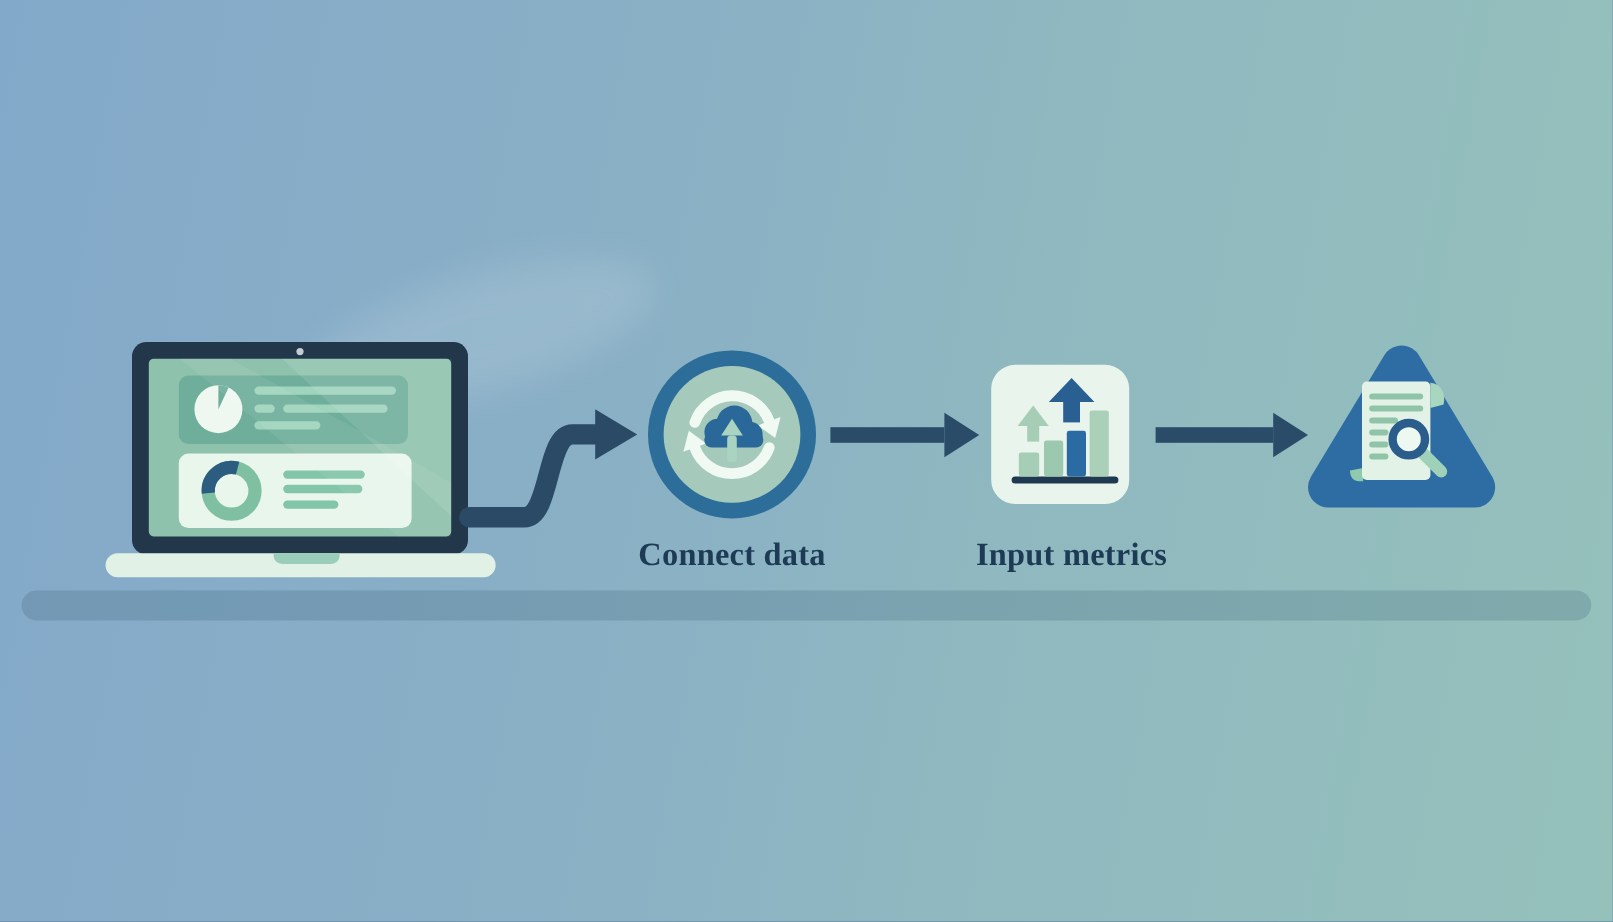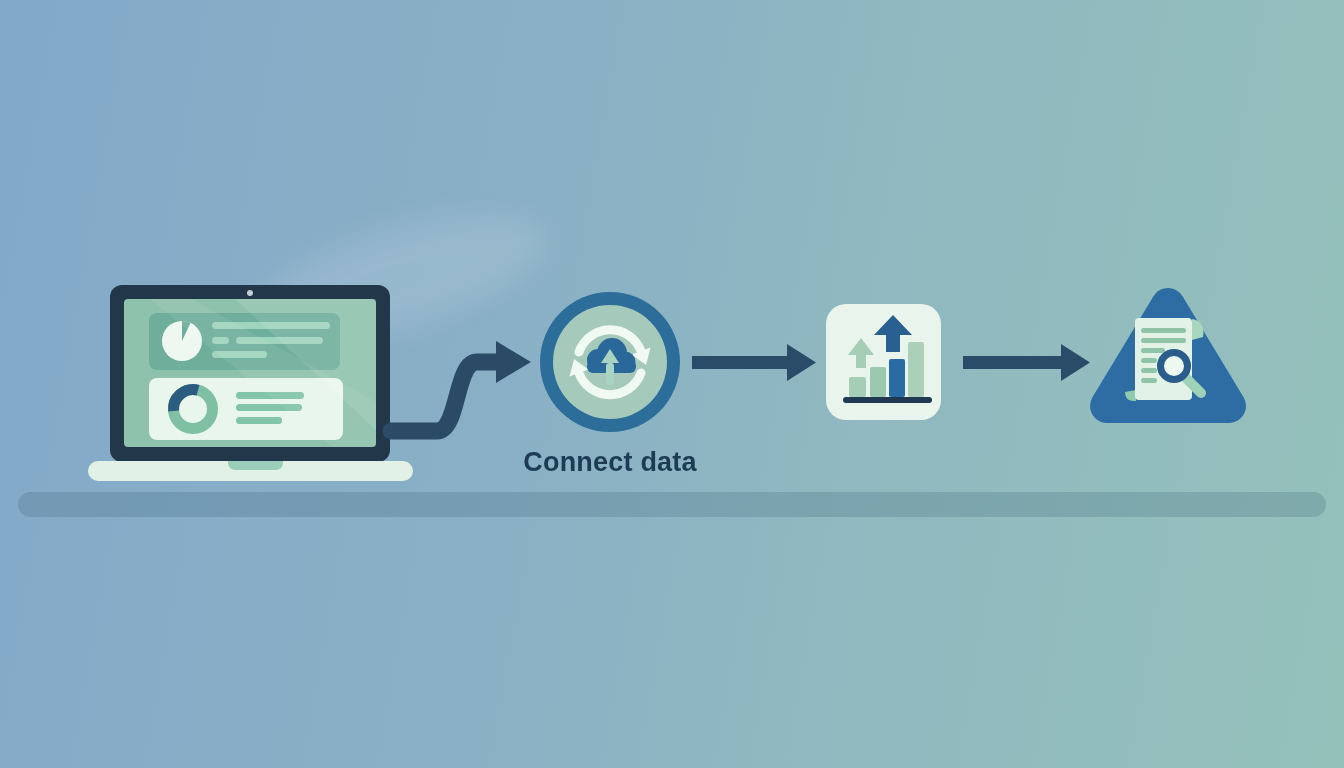--- a/index.html
+++ b/index.html
@@ -1,19 +1,19 @@
 <!DOCTYPE html>
 <html><head>
 <meta charset="utf-8">
 <style>
   html,body{margin:0;padding:0;background:#6b8aa5;}
   .stage{
     position:relative;width:1344px;height:768px;overflow:hidden;
     background:linear-gradient(100deg,#83a9ca 0%,#8ab0c5 40%,#8fb8c0 62%,#95c1bb 100%);
-    font-family:Liberation Sans, sans-serif;
+    font-family:Liberation Serif, serif;
   }
   .stage svg{position:absolute;left:0;top:0;}
   .step-label{
     position:absolute;top:447px;width:240px;text-align:center;
     font-size:27px;font-weight:600;letter-spacing:.2px;color:#1d3b55;
   }
   .lbl-1{left:490px;}
   .lbl-2{left:773px;}
   .lbl-3{left:1050px;}
 </style>
@@ -134,13 +134,14 @@
       </g>
 
       <g>
         <line x1="1186" y1="378" x2="1201" y2="393" stroke="#9fd0b8" stroke-width="10" stroke-linecap="round"></line>
         <circle cx="1174" cy="366" r="13.5" fill="#edf8f1" stroke="#2b5d8c" stroke-width="7"></circle>
       </g>
     </g>
   </svg>
 
   <div class="step-label lbl-1">Connect data</div>
+  <div class="step-label lbl-2">Input metrics</div>
 </div>
 
 </body></html>

